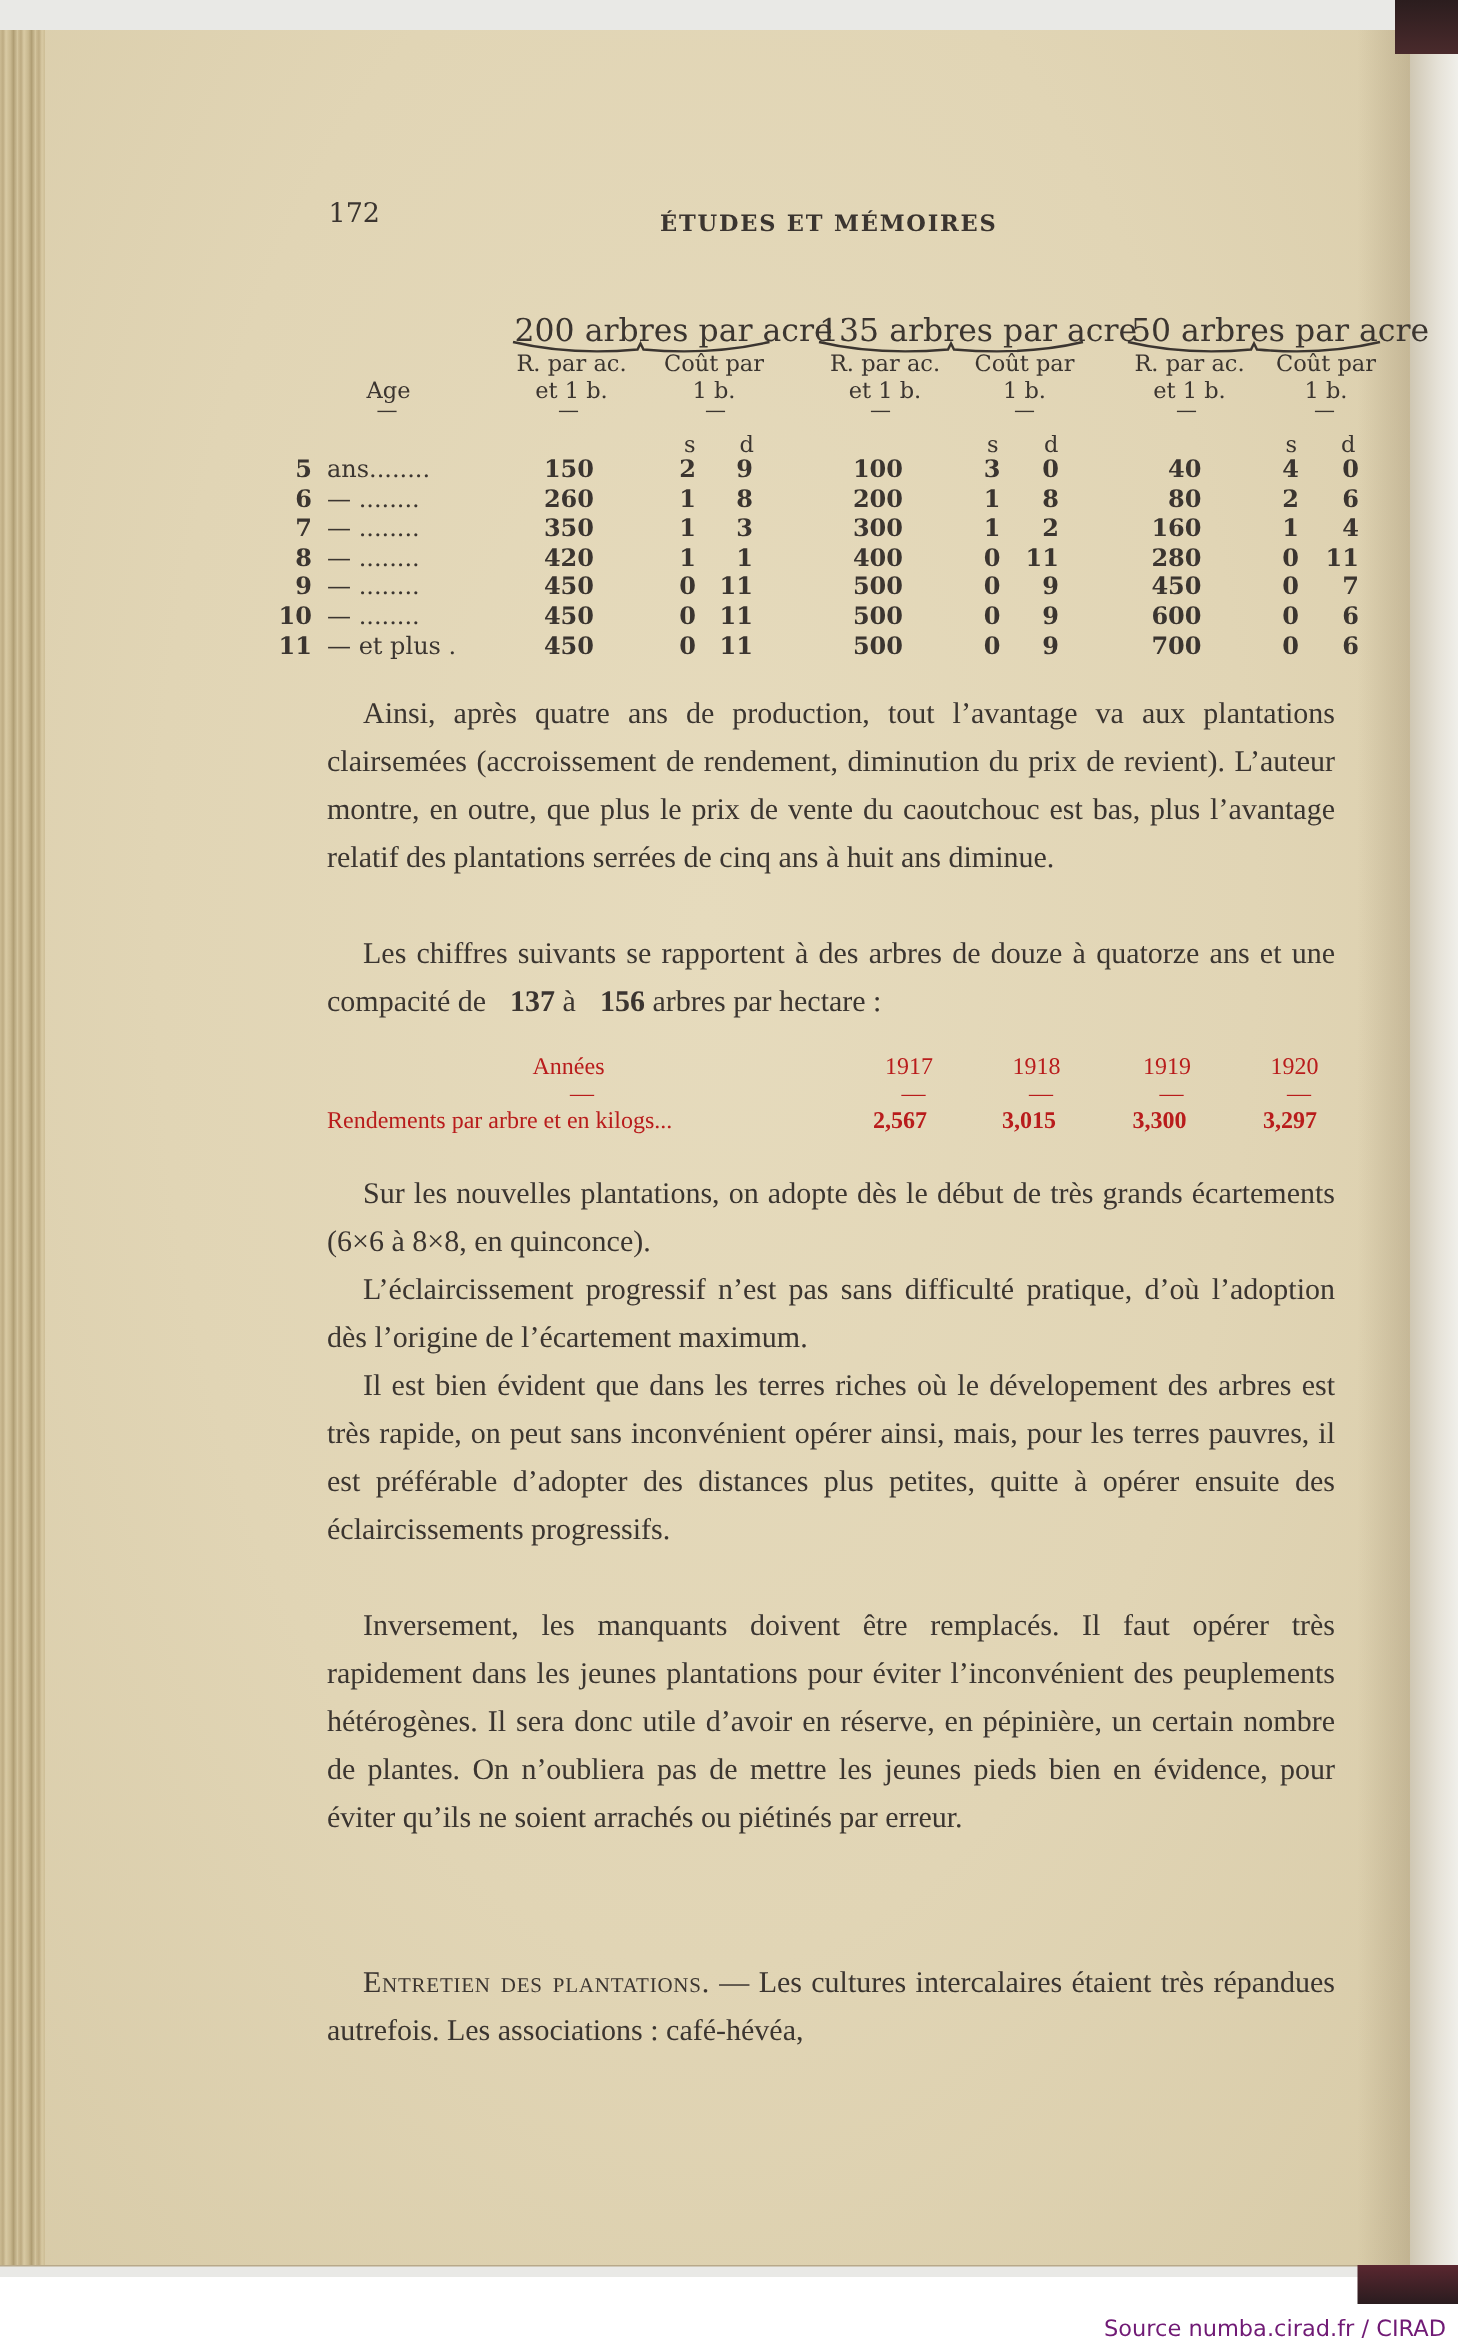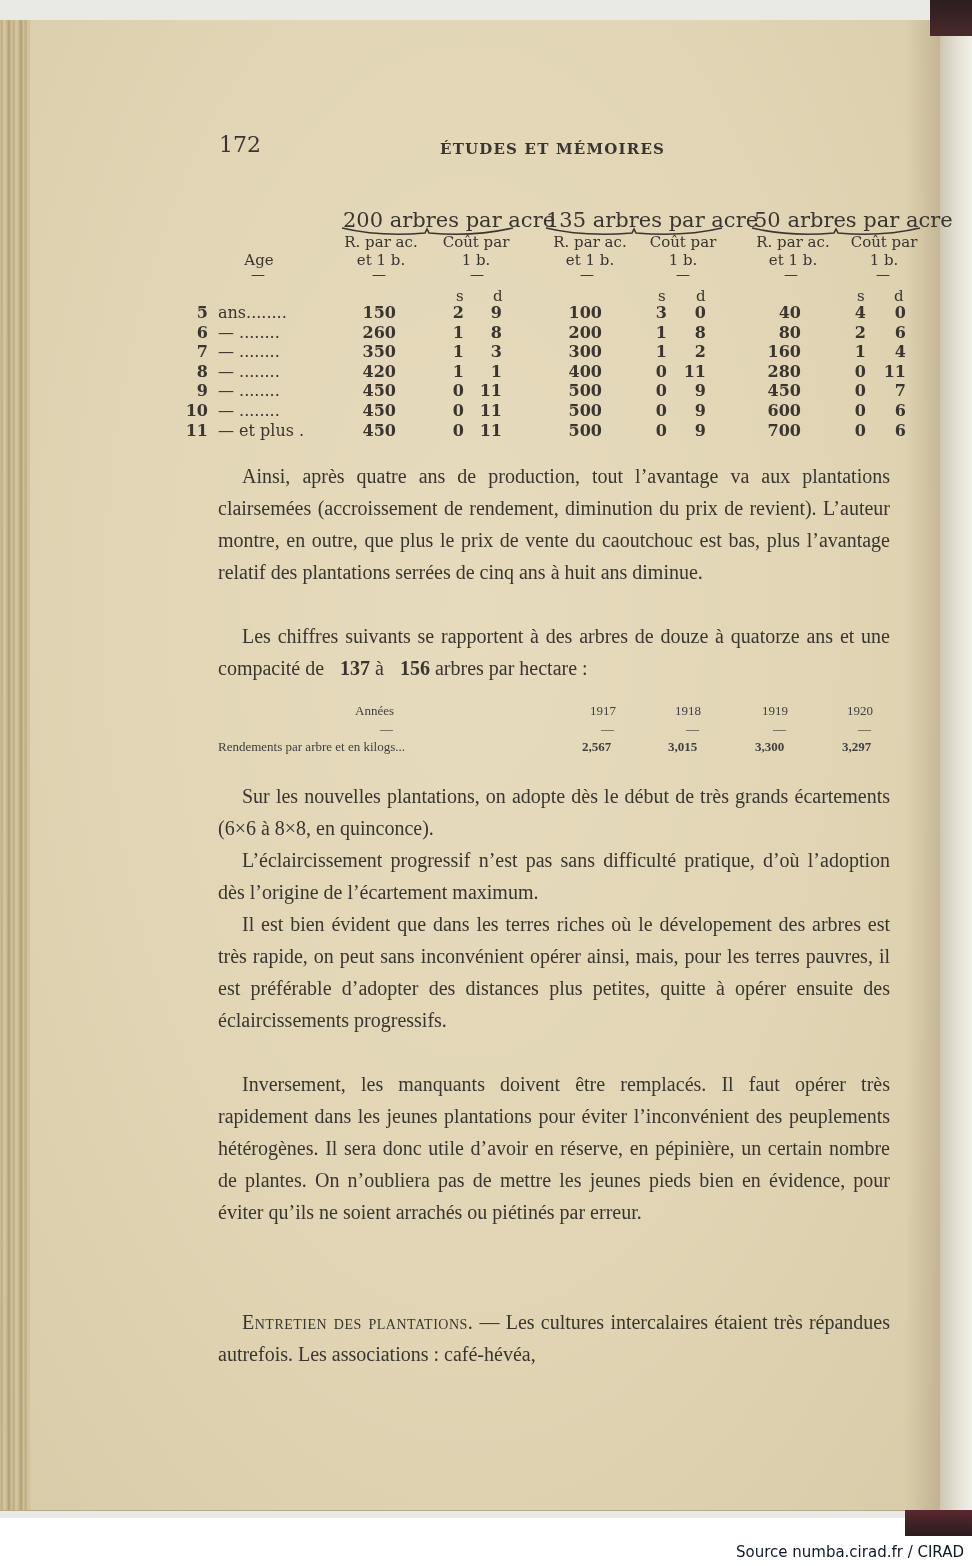--- a/index.html
+++ b/index.html
@@ -34,24 +34,24 @@
     .cover-right {
       position: absolute; left: 940px; top: 20px; width: 32px; height: 1490px;
       background: linear-gradient(90deg, #cfc7b3 0%, #e6e2d8 60%, #f0efea 100%);
     }
     .cover-dark-bottom {
       position: absolute; left: 905px; top: 1510px; width: 67px; height: 26px;
       background: linear-gradient(180deg, #5a2730 0%, #2a1c1f 100%);
     }
     .source {
       position: absolute; right: 8px; top: 1543px;
-      font-family: "DejaVu Sans", sans-serif; font-size: 15px; color: #0f172a;
+      font-family: "DejaVu Sans", sans-serif; font-size: 15px; color: #701a75;
     }
     .header-num {
-      position: absolute; left: 219px; top: 132px; font-size: 22px; color: #3b3530;
+      position: absolute; left: 219px; top: 132px; font-size: 18px; color: #3b3530;
     }
     .header-title {
       position: absolute; left: 440px; top: 140px; font-size: 15px; letter-spacing: 1.2px;
       color: #3b3530; font-weight: bold;
     }
     .grp-label { position: absolute; top: 208px; font-size: 21px; color: #3b3530; white-space: nowrap; }
     .brace { position: absolute; top: 227px; height: 10px; }
     .col-h { position: absolute; font-size: 15px; color: #3b3530; text-align: center; white-space: nowrap; line-height: 18px; }
     .dash { position: absolute; font-size: 14px; color: #3b3530; }
     .sd { position: absolute; top: 287px; font-size: 15px; color: #3b3530; }
@@ -65,21 +65,21 @@
     .para {
       position: absolute; left: 218px; width: 672px; font-size: 20px; line-height: 32px;
       color: #3b3530; text-align: justify; text-align-last: left;
       font-family: "Liberation Serif", "DejaVu Serif", serif;
     }
     .para .indent { display: inline-block; width: 24px; }
     .sc { font-variant: small-caps; letter-spacing: 0.5px; }
     b.num { font-weight: bold; margin-left: 11px; }
 
     
-    .t2 { position: absolute; font-size: 13px; color: #404040; white-space: nowrap; font-family: "Liberation Serif", serif; }
+    .t2 { position: absolute; font-size: 16px; color: #b91c1c; white-space: nowrap; font-family: "Liberation Serif", serif; }
   </style>
 </head>
 <body>
 
 <div class="scan-bg"></div>
 <div class="page"></div>
 <div class="page-edges"></div>
 <div class="page-shadow-right"></div>
 <div class="cover-right"></div>
 <div class="cover-dark-top"></div>

